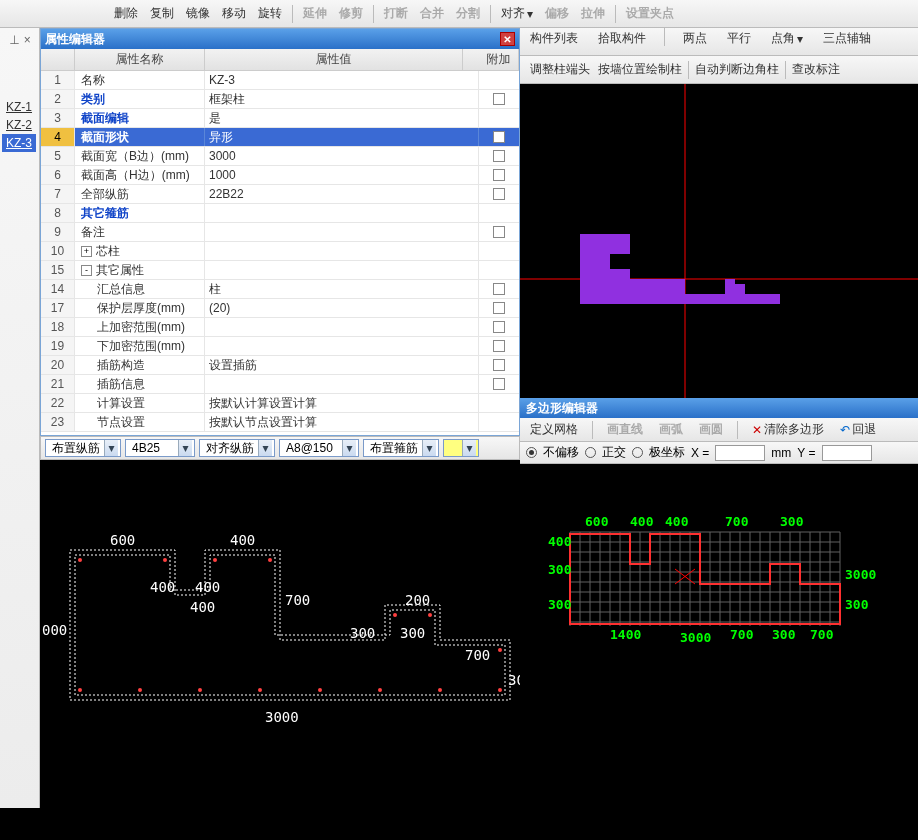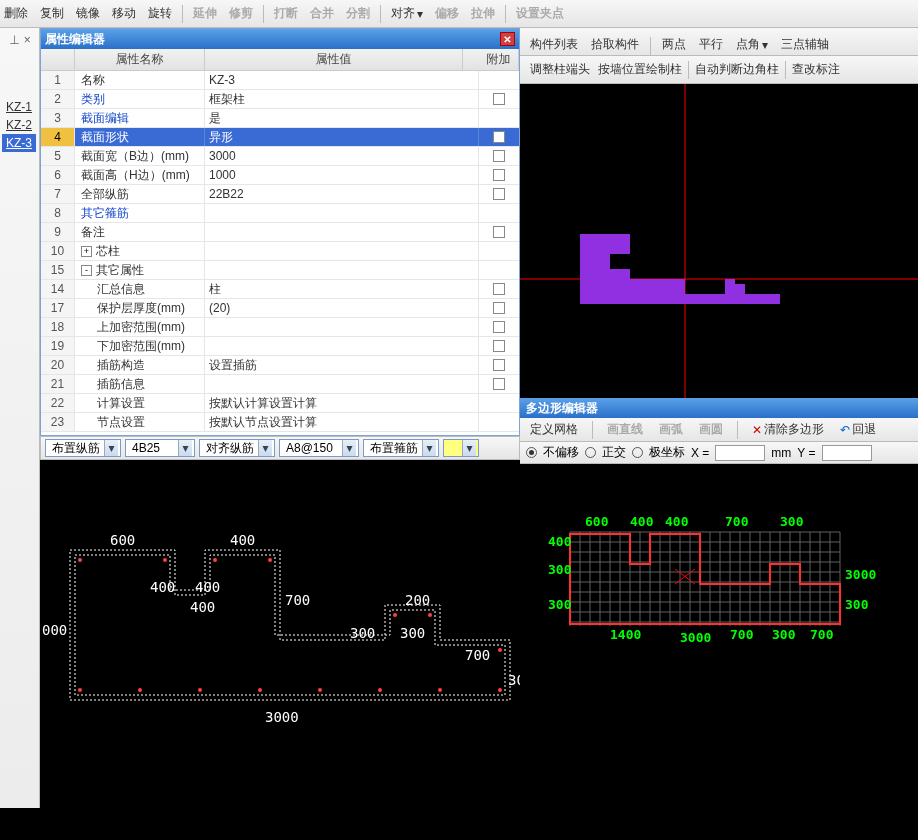--- a/index.html
+++ b/index.html
@@ -1,23 +1,23 @@
 <!DOCTYPE html>
 <html><head>
 <meta charset="utf-8">
 <style>
 * { margin: 0; padding: 0; box-sizing: border-box; font-family: "SimSun", "Microsoft YaHei", sans-serif; font-size: 12px; }
 body { width: 918px; height: 840px; background: #000; position: relative; overflow: hidden; }
 
-.toolbar-top { position: absolute; top: 0; left: 0; right: 0; height: 28px; background: linear-gradient(#f7f7f7,#e6e6e6); border-bottom: 1px solid #bbb; display: flex; align-items: center; gap: 4px; }
+.toolbar-top { position: absolute; top: 0; left: 0; right: 0; height: 28px; background: linear-gradient(#f7f7f7,#e6e6e6); border-bottom: 1px solid #bbb; display: flex; align-items: center; padding-left: 110px; gap: 4px; }
 .tool-btn { display: inline-flex; align-items: center; gap: 2px; padding: 2px 4px; color: #333; cursor: pointer; border-radius: 2px; }
 .tool-btn.disabled { color:#aaa;font-weight:bold; }
 .tool-sep { width:1px; height:18px; background:#bbb; margin:0 2px; }
 
-.toolbar2 { position:absolute; top:28px; left:520px; right:0; height:28px; background: linear-gradient(#f7f7f7,#e6e6e6); border-bottom:1px solid #bbb; display:flex; align-items:flex-end; gap:5px; padding-left:6px; }
+.toolbar2 { position:absolute; top:28px; left:520px; right:0; height:28px; background: linear-gradient(#f7f7f7,#e6e6e6); border-bottom:1px solid #bbb; display:flex; align-items:flex-start; gap:12px; padding-left:6px; }
 .toolbar3 { position:absolute; top:56px; left:520px; right:0; height:28px; background: linear-gradient(#f7f7f7,#e6e6e6); border-bottom:1px solid #bbb; display:flex; align-items:center; padding-left:6px; }
 
 .left-panel { position:absolute; top:28px; left:0; width:40px; height:780px; background:linear-gradient(#f7f7f7,#ececec); border-right:1px solid #bbb; }
 .kz-list { position:absolute; top:70px; left:2px; }
 .kz-item { padding:2px 4px; color:#333;text-decoration:underline; }
 .kz-item.sel { background:#3a6ad4; color:#fff; }
 
 .pin-row { position:absolute; top:0; left:0; width:40px; height:24px; display:flex; align-items:center; justify-content:center; color:#666; gap:4px; }
 
 .prop-editor { position:absolute; top:28px; left:40px; width:480px; height:408px; background:#fff; border:1px solid #7aa5d6; }
@@ -26,21 +26,21 @@
 .prop-header { display:flex; height:22px; background:linear-gradient(#f2f2f2,#e2e2e2); border-bottom:1px solid #ccc; }
 .prop-header > div { border-right:1px solid #ccc; display:flex; align-items:center; justify-content:center; color:#444; }
 .col-num { width:34px; }
 .col-name { width:130px; }
 .col-val { flex:1; }
 .col-add { width:40px;margin-left:16px; }
 .prop-rows { height:364px; overflow-y:auto; }
 .prop-row { display:flex; height:19px; border-bottom:1px solid #e6e6e6; align-items:center; }
 .prop-row .num { width:34px; text-align:center; color:#555; background:#f5f5f5; border-right:1px solid #e6e6e6; height:100%; line-height:19px; }
 .prop-row .nm { width:130px; padding-left:6px; color:#333; border-right:1px solid #e6e6e6; height:100%; line-height:19px; display:flex; align-items:center;text-align:right;}
-.prop-row .nm.blue { color:#1044c8; }
+.prop-row .nm.blue { color:#1044c8;font-weight:bold; }
 .prop-row .val { flex:1; padding-left:4px; color:#333; border-right:1px solid #e6e6e6; height:100%; line-height:19px;}
 .prop-row .add { width:40px; height:100%; display:flex; align-items:center; justify-content:center; }
 .prop-row.sel { background:#3a6ad4; color:#fff; }
 .prop-row.sel .num { background:#f0c040; color:#000; }
 .prop-row.sel .nm, .prop-row.sel .val { color:#fff; border-right-color:#5a86d8; }
 .chk { width:12px; height:12px; border:1px solid #888; background:#fff; }
 .tree-exp { width:11px; height:11px; border:1px solid #888; display:inline-flex; align-items:center; justify-content:center; font-size:9px; line-height:9px; margin-right:4px; background:#fff; color:#000;}
 .indent { display:inline-block; width:16px; }
 
 .rebar-bar { position:absolute; top:436px; left:40px; width:480px; height:24px; background:linear-gradient(#f7f7f7,#e6e6e6); border:1px solid #bbb; display:flex; align-items:center; gap:4px; padding:0 4px; }

